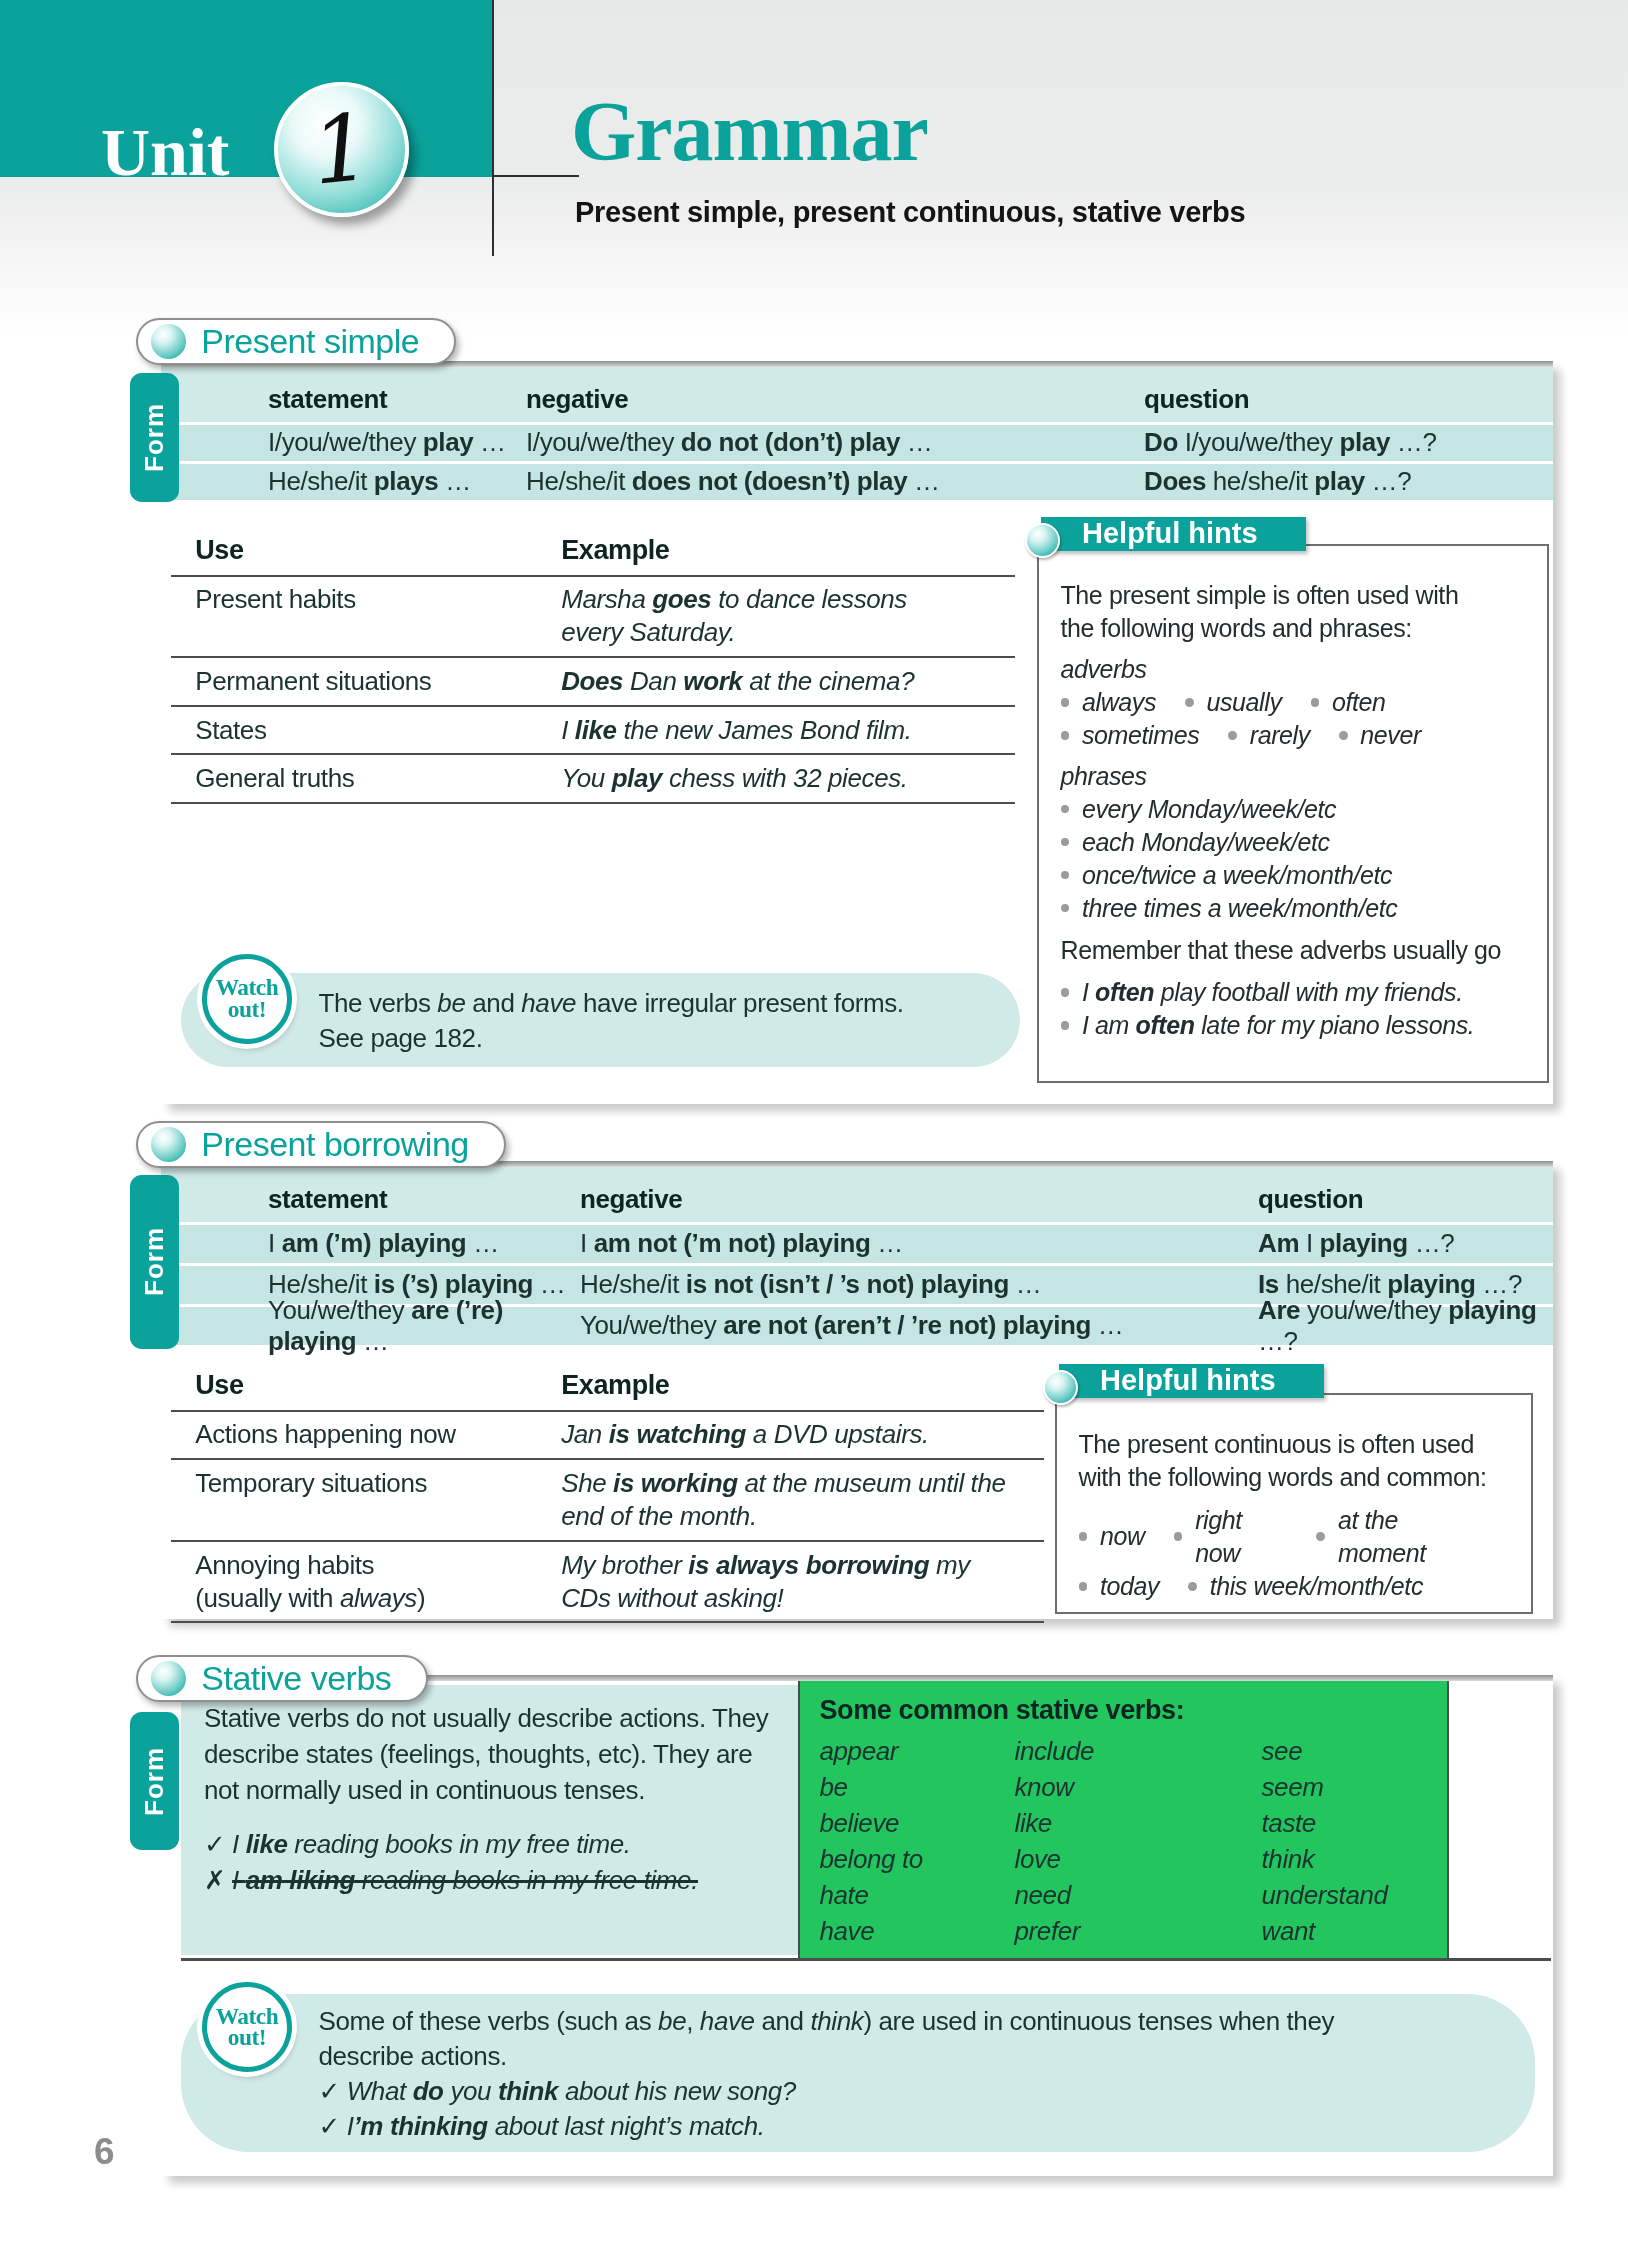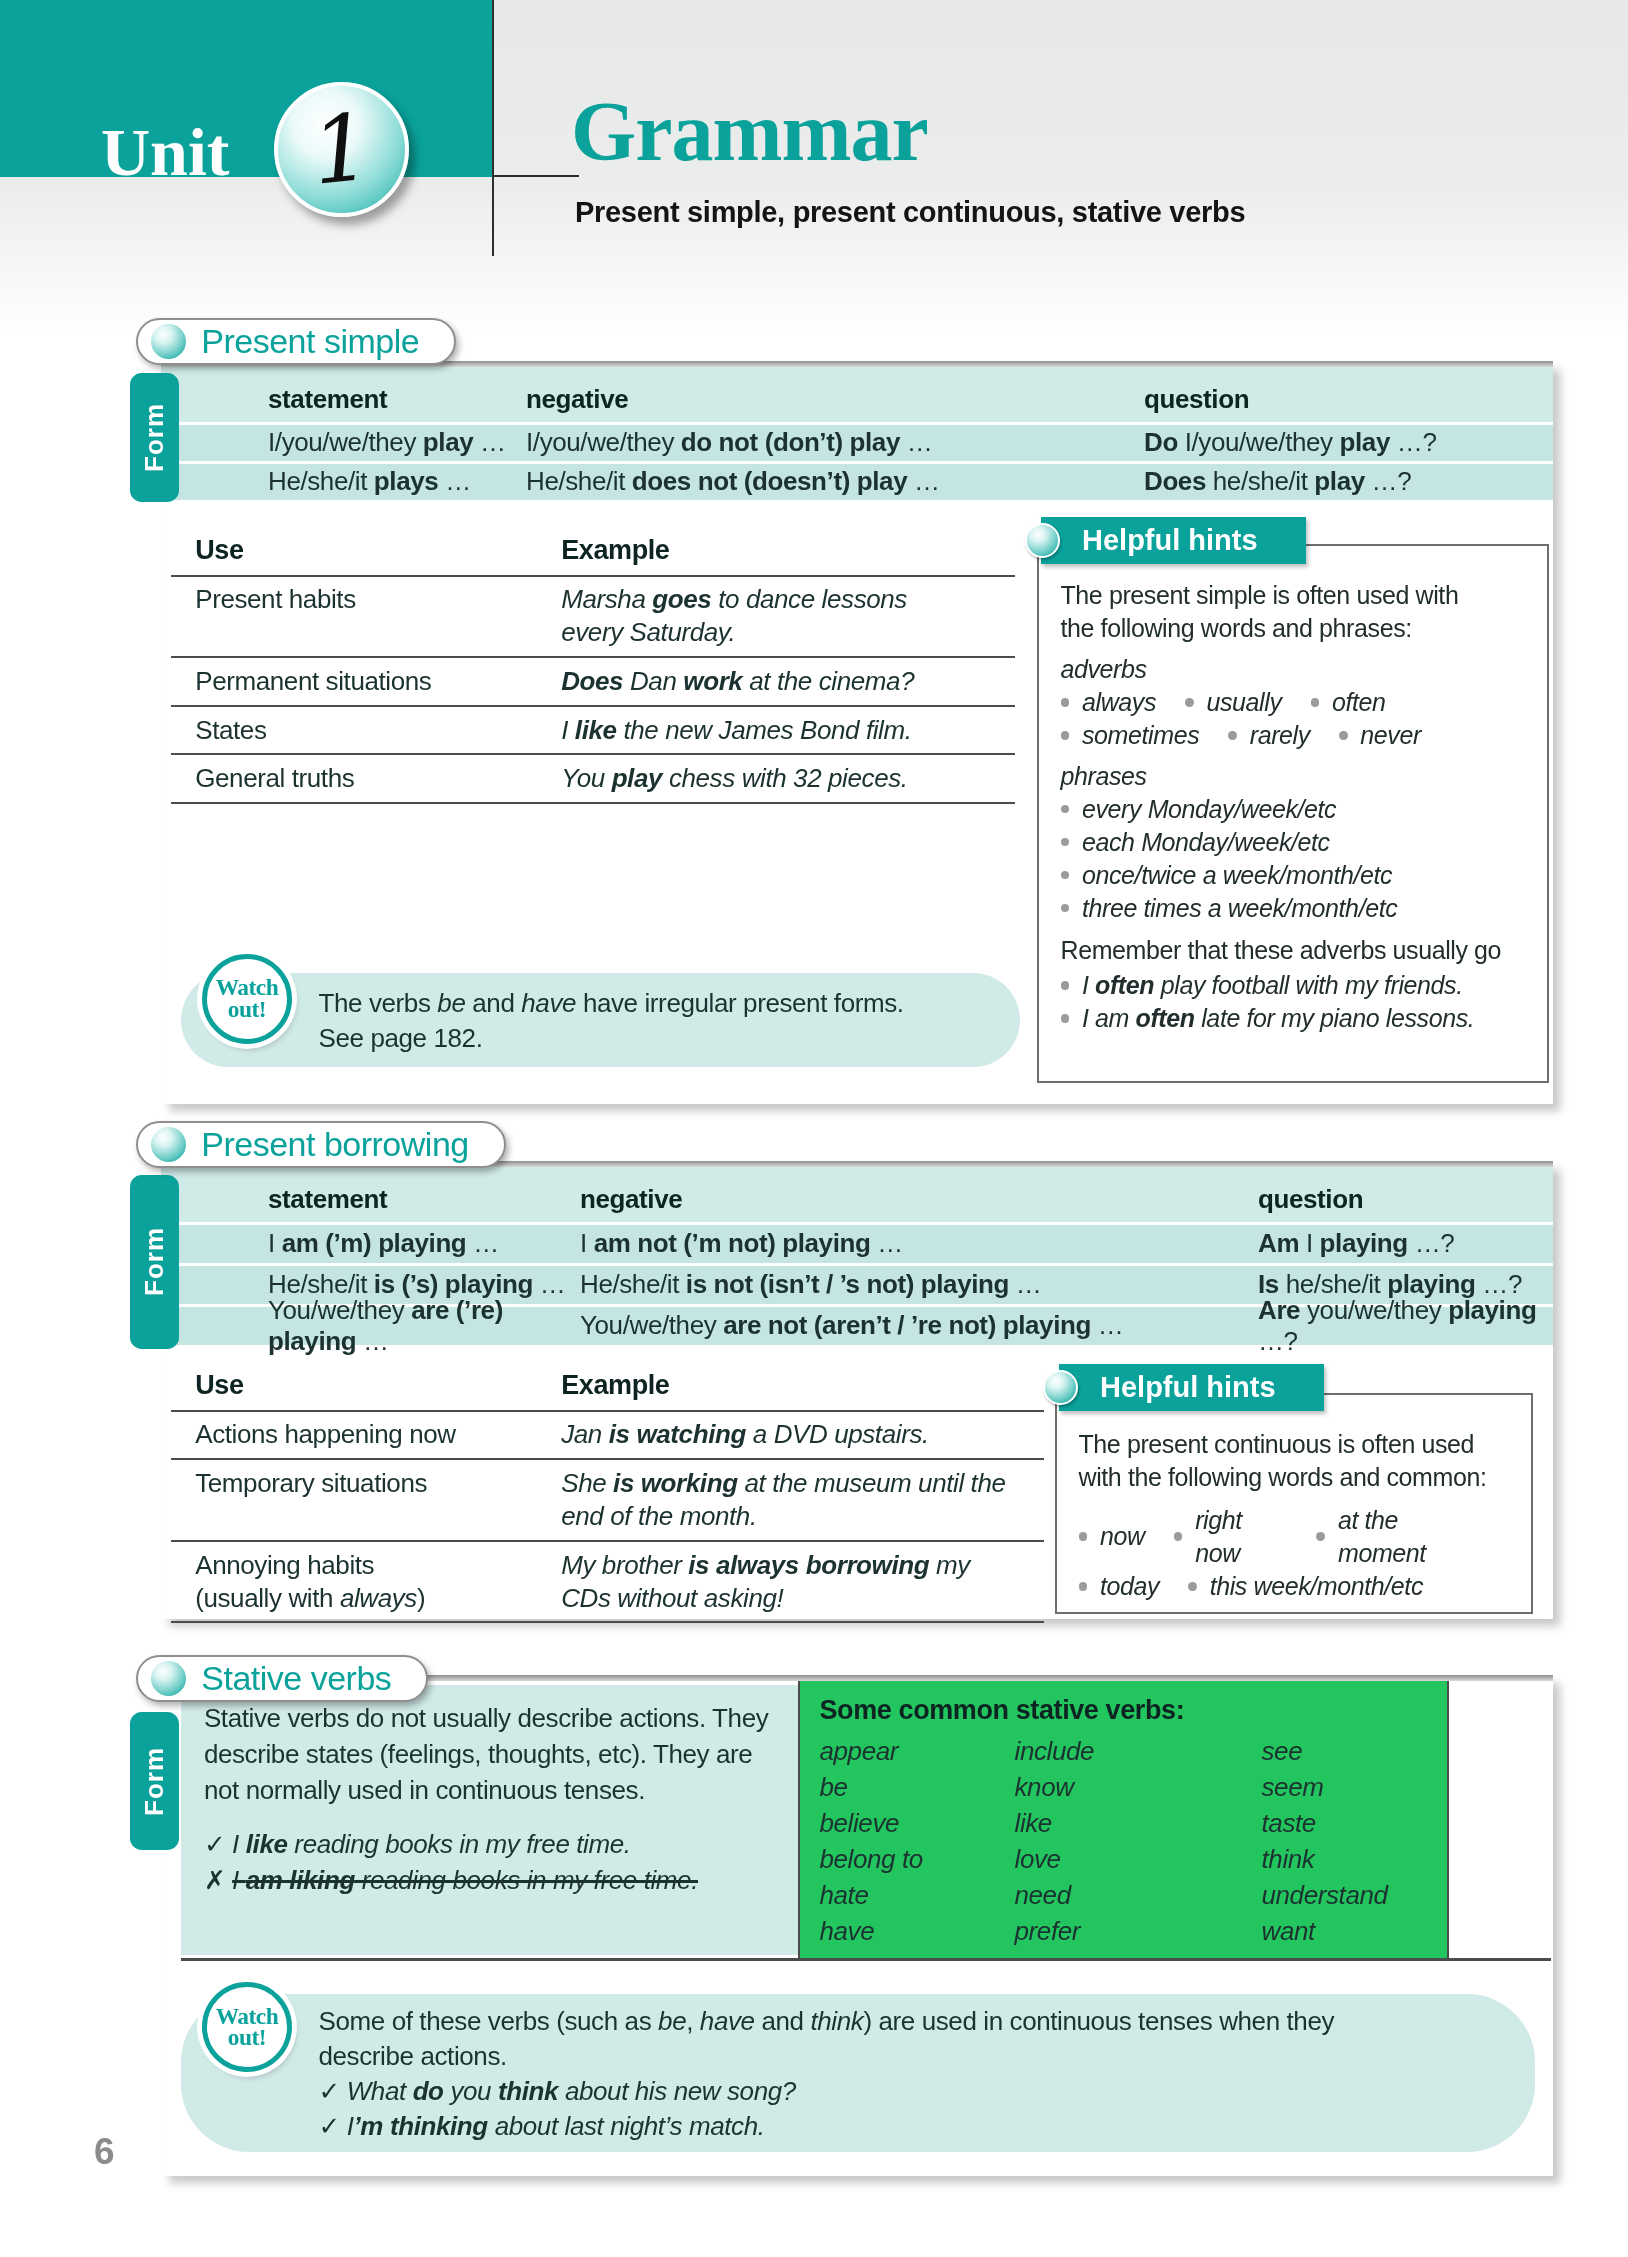--- a/index.html
+++ b/index.html
@@ -63,33 +63,33 @@
             padding:5.9px 0 8.8px 24.4px;border-bottom:2.9px solid #4c4c4c}
   .use-row{display:flex;padding:6.8px 0 6.8px 24.4px;border-bottom:2.9px solid #4c4c4c;line-height:33px}
   .uc1{width:366px;padding-right:13.7px}
   .uc2{flex:1}
   .ps-use .uc2 > div{max-width:419px}
   .pc-use .uc2 > div{max-width:463px}
 
   
   .hints-box{position:absolute;background:#fff;border:2px solid #6e6e6e;z-index:3;
              padding:33px 17.6px 0 21.5px;font-size:25px;line-height:33px;color:#222e2d}
-  .hints-bar{position:absolute;height:47px;background:var(--teal);display:flex;align-items:center;
+  .hints-bar{position:absolute;height:34px;background:var(--teal);display:flex;
              padding-left:41px;z-index:4;box-shadow:2px 2.9px 3.9px rgba(0,0,0,.25)}
   .hints-bar .bar-text{color:#fff;font-weight:bold;font-size:29px;letter-spacing:0}
   .bar-ball{position:absolute;left:-15.6px;top:5.9px;width:35px;height:35px;border-radius:50%;
             border:2.9px solid #fff;box-shadow:1px 2px 2.9px rgba(0,0,0,.3);
             background:radial-gradient(circle at 35% 30%,#ffffff 0%,#d9f4f2 25%,#6fcdc7 62%,var(--teal) 95%)}
   .dot{display:inline-block;width:8.8px;height:8.8px;border-radius:50%;background:var(--bullet-gray);
        margin-right:12.7px;flex:0 0 auto}
   .hint-item{display:inline-flex;align-items:center;margin-right:29px}
   .hrow{display:flex;align-items:center}
   .hlabel{font-style:italic;margin-top:7.8px}
   .hnote{margin-top:9.8px}
-  .hexamples{margin-top:2px}
+  .hexamples{margin-top:9px}
 
   
   .watch{position:absolute;background:var(--light-teal);border-radius:68px}
   .watch-circle{position:absolute;width:90px;height:90px;border-radius:50%;background:#fff;
                 border:5.9px solid var(--teal);box-shadow:0 0 0 4.9px #fff,2.9px 4.9px 6.8px rgba(0,0,0,.22);
                 display:flex;flex-direction:column;align-items:center;justify-content:center;z-index:2}
   .watch-circle div{font-family:"Liberation Serif",serif;font-weight:bold;font-size:23.4px;
                     line-height:21.5px;color:var(--teal);letter-spacing:-0.5px}
   .watch-text{margin-left:138px;font-size:26px;line-height:35px}
 

